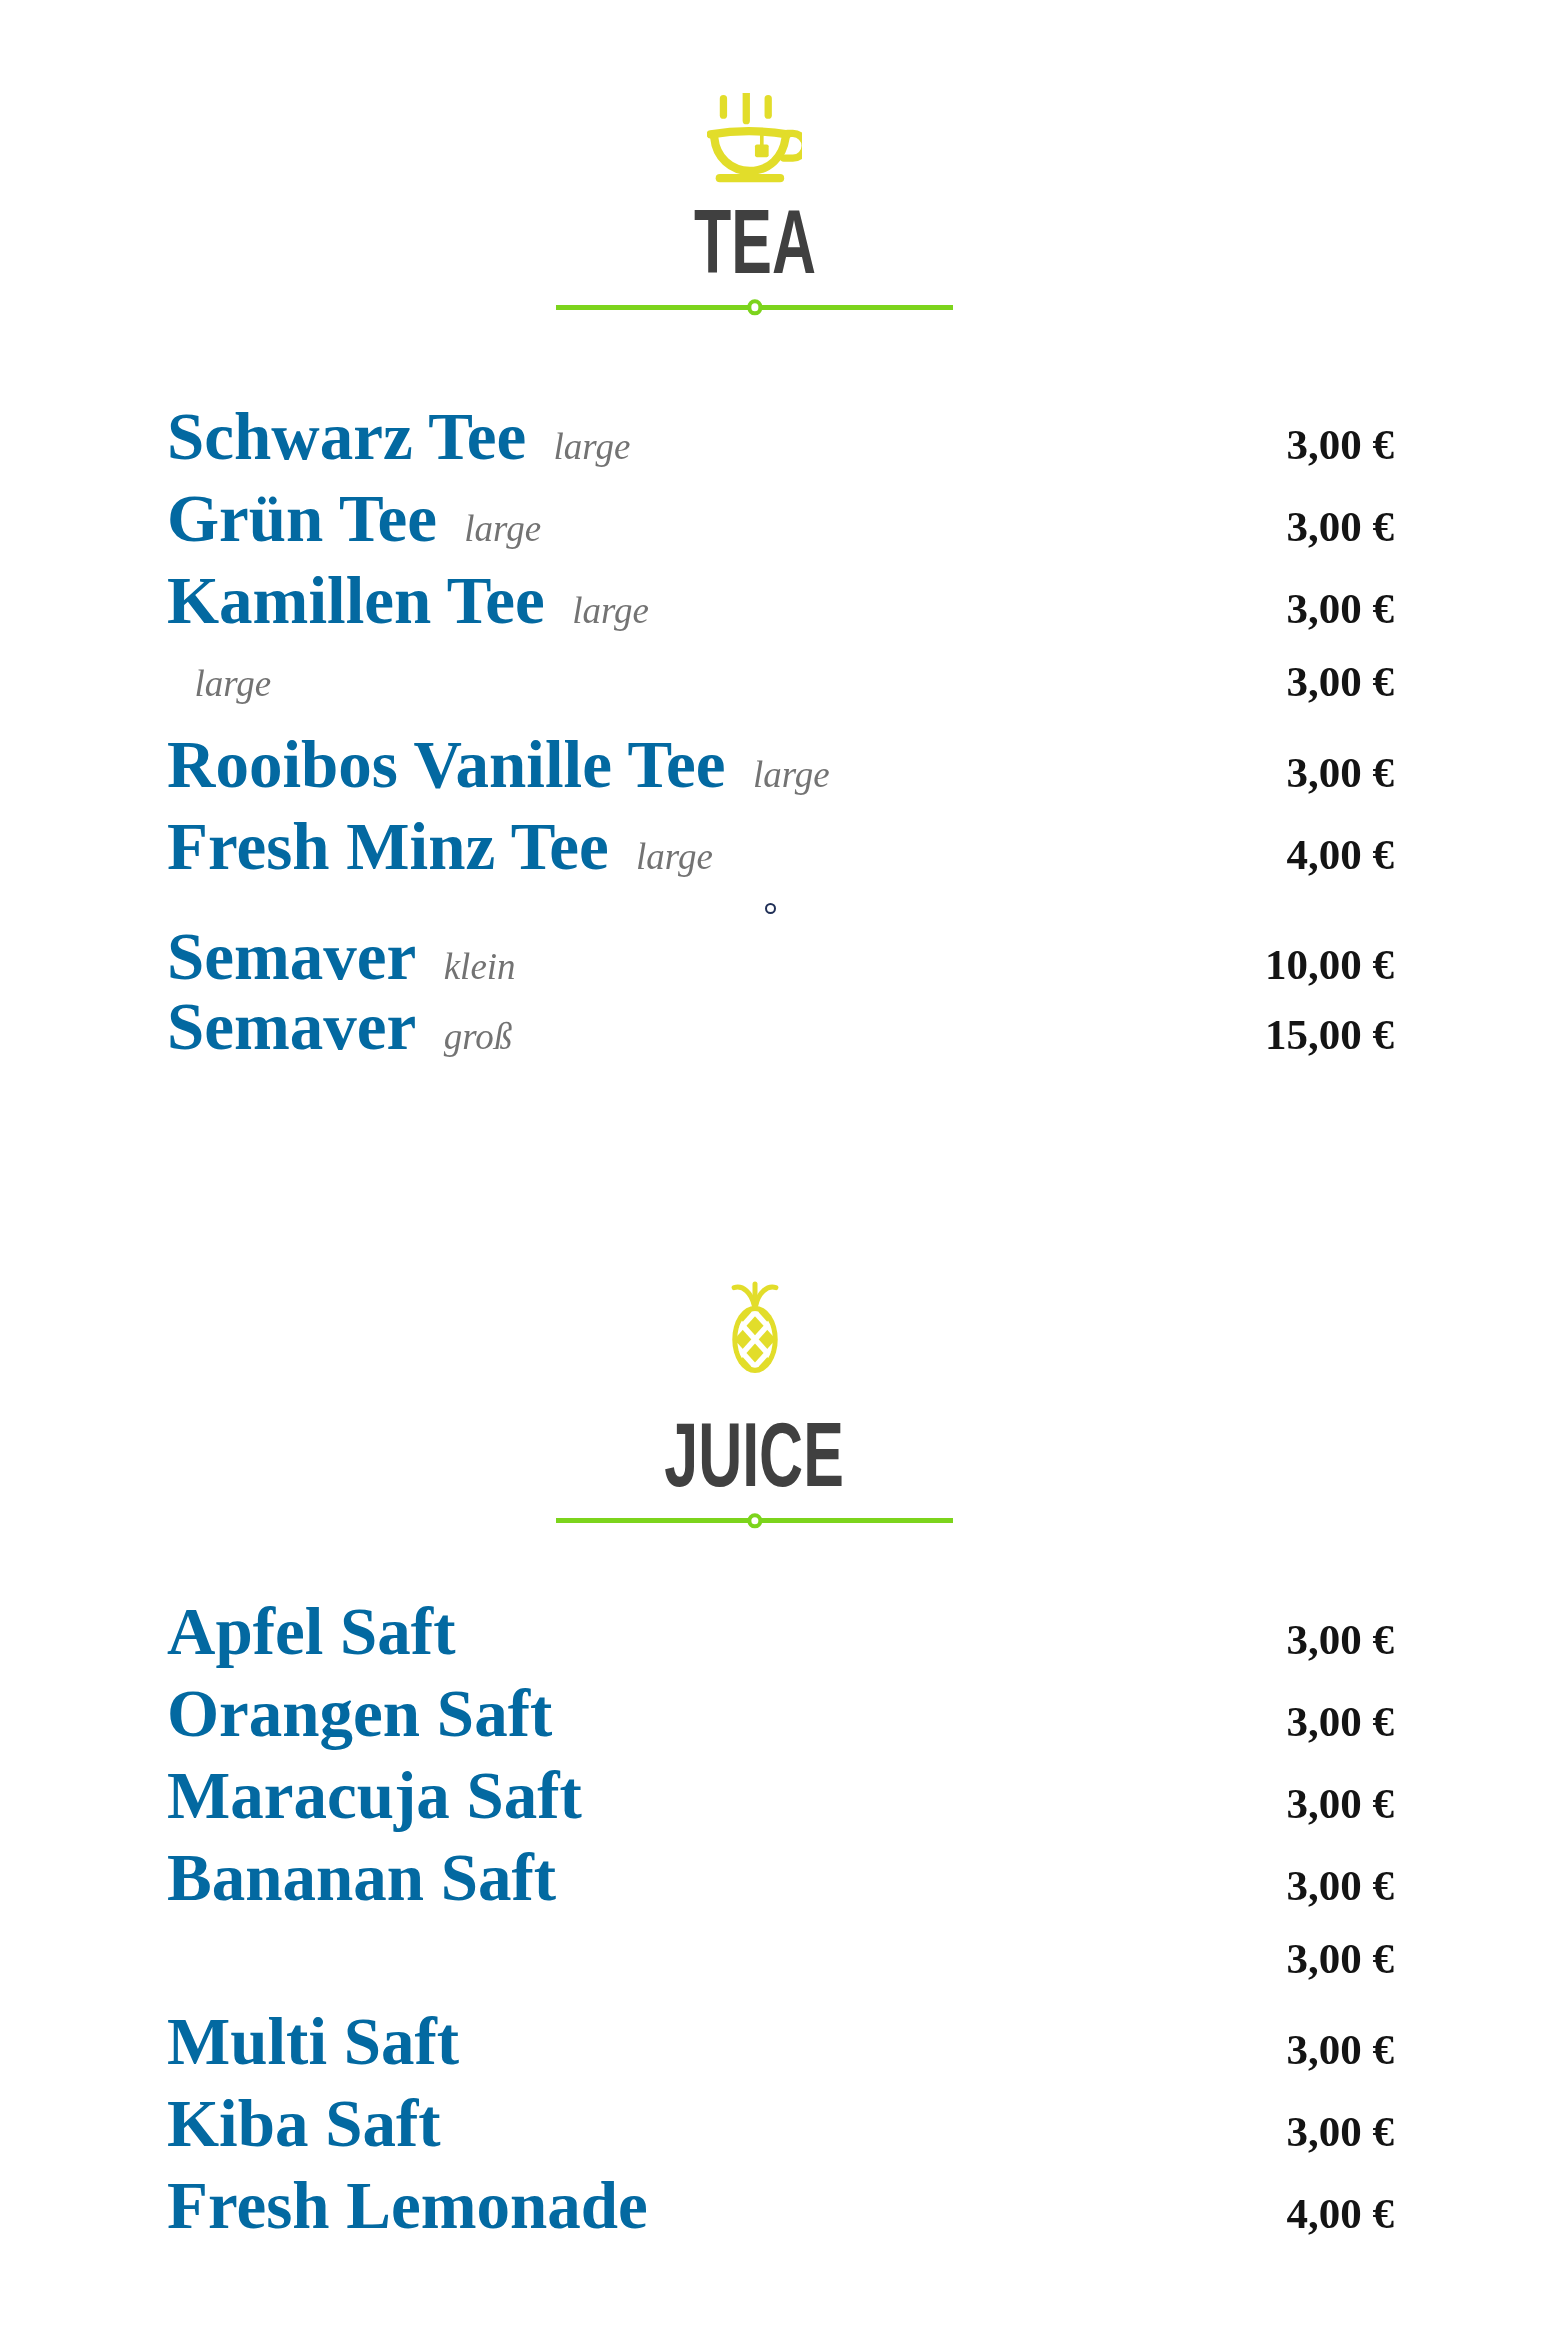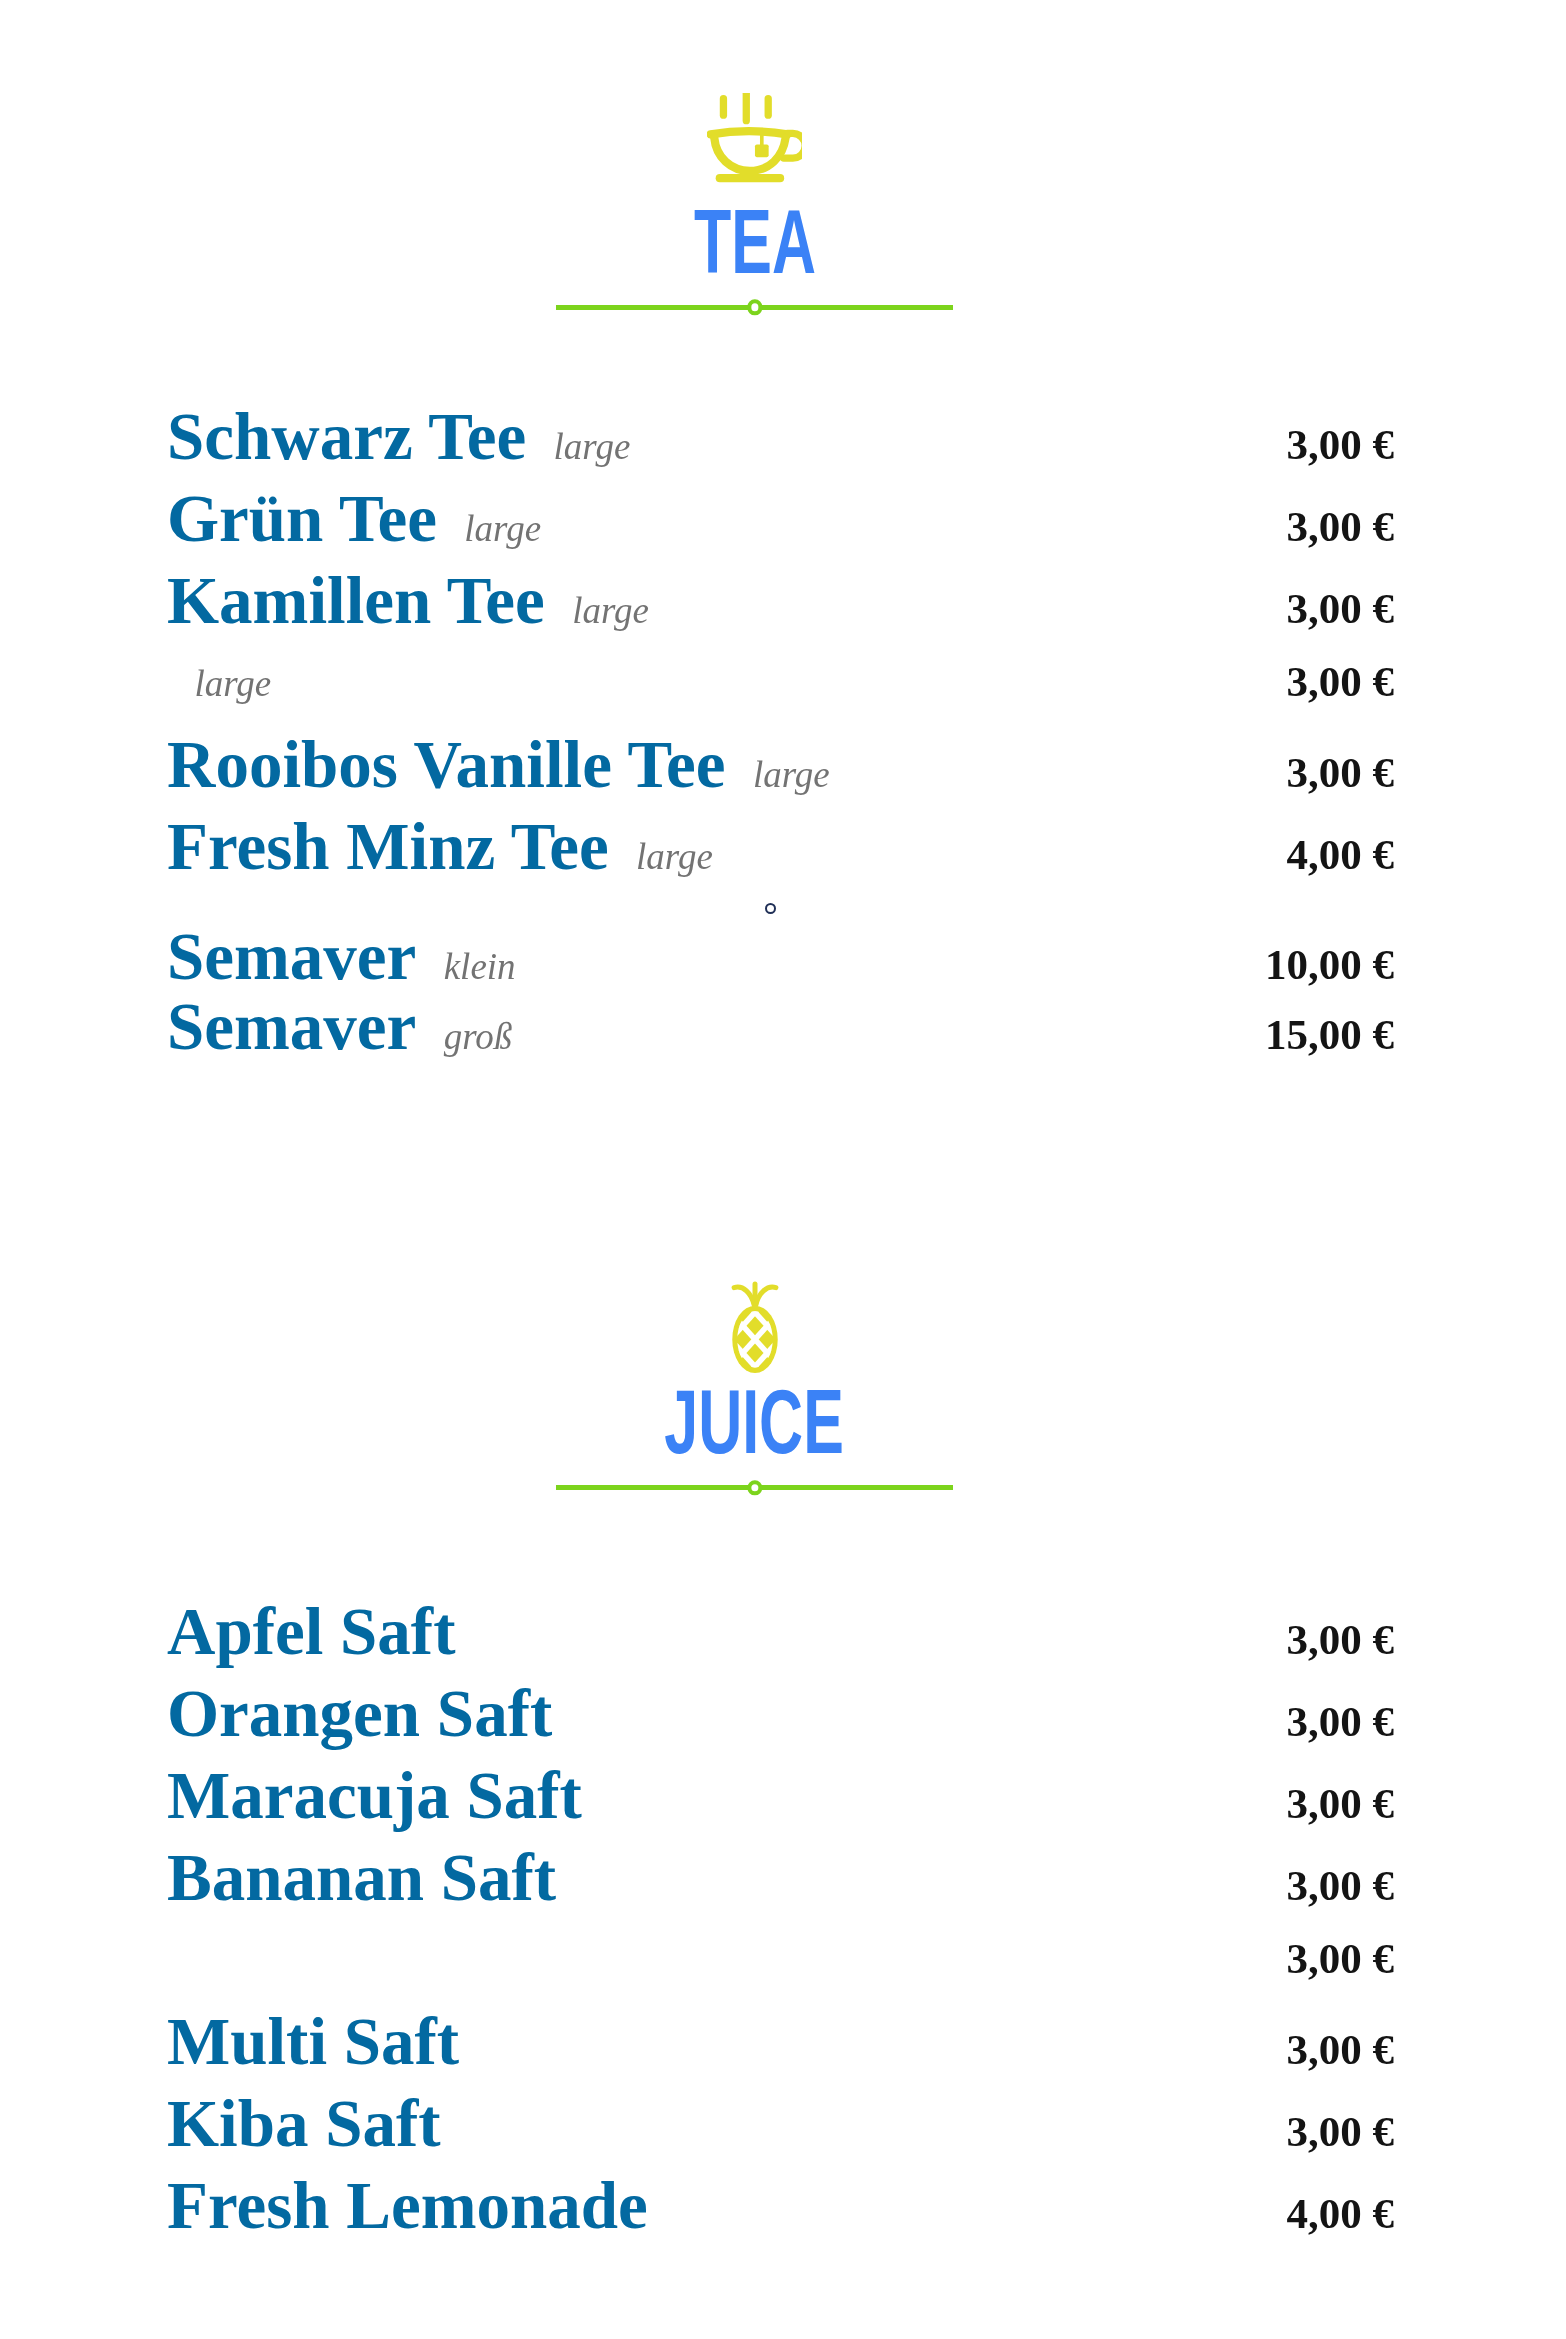--- a/index.html
+++ b/index.html
@@ -7,24 +7,24 @@
     width:1566px;height:2339px;position:relative;background:#ffffff;
     font-family:"Liberation Serif", serif;color:var(--text,#161616);
     overflow:hidden;
   }
   .section-header{position:absolute;left:556px;width:397px;text-align:center;}
   .section-header.tea{top:93px;}
   .section-header.juice{top:1281px;}
   .section-icon{display:block;margin:0 auto;}
   h1.section-title{
     margin:0;font-family:"Liberation Sans", sans-serif;font-weight:700;
-    font-size:91px;line-height:91px;color:#3b82f6;letter-spacing:0;
+    font-size:91px;line-height:91px;color:#404040;letter-spacing:0;
   }
   .tea h1.section-title{margin-top:12.8px;}
-  .juice h1.section-title{margin-top:0;}
+  .juice h1.section-title{margin-top:33px;}
   .title-inner{display:inline-block;transform:scaleX(0.67);transform-origin:50% 50%;}
   .divider{position:relative;height:4.6px;background:var(--divider_green,#7cd41c);}
   .tea .divider{margin-top:18.3px;}
   .juice .divider{margin-top:18.3px;}
   .divider-ring{
     position:absolute;left:50%;top:50%;transform:translate(-50%,-50%);
     width:7.3px;height:7.3px;border:4.1px solid var(--divider_green,#7cd41c);
     background:#fff;border-radius:50%;
   }
   .menu-list{position:absolute;left:167px;width:1227px;}

